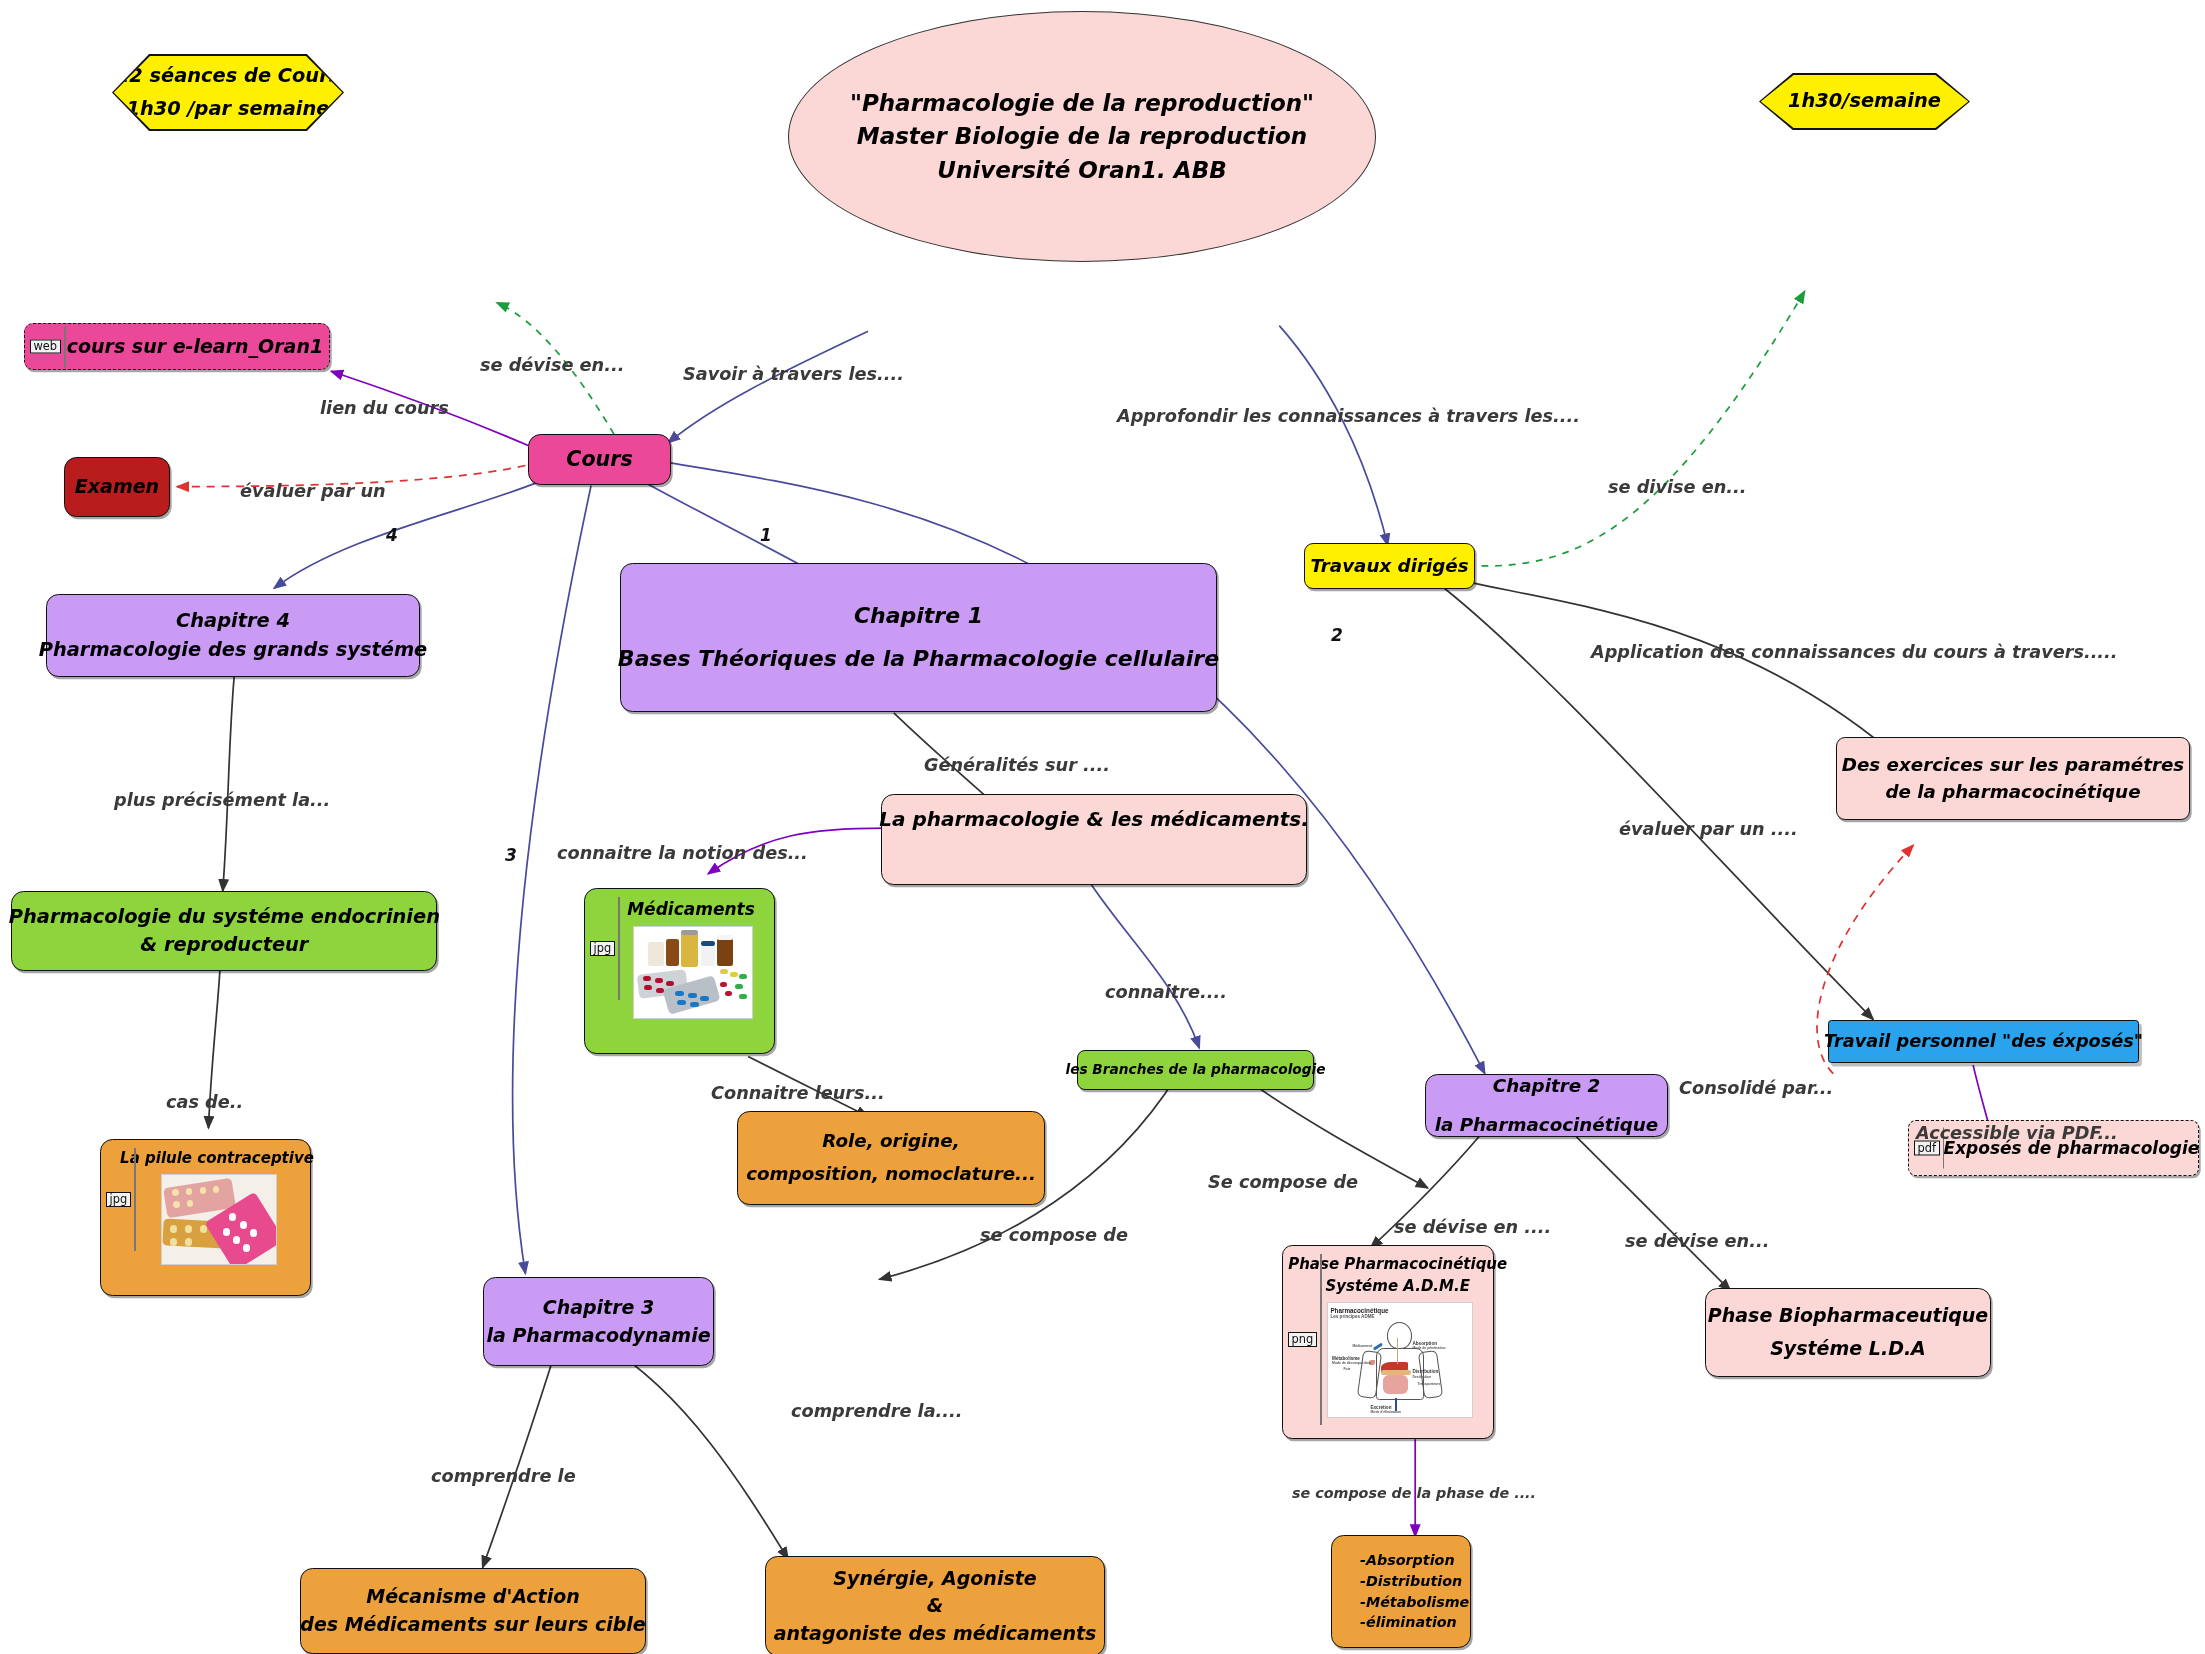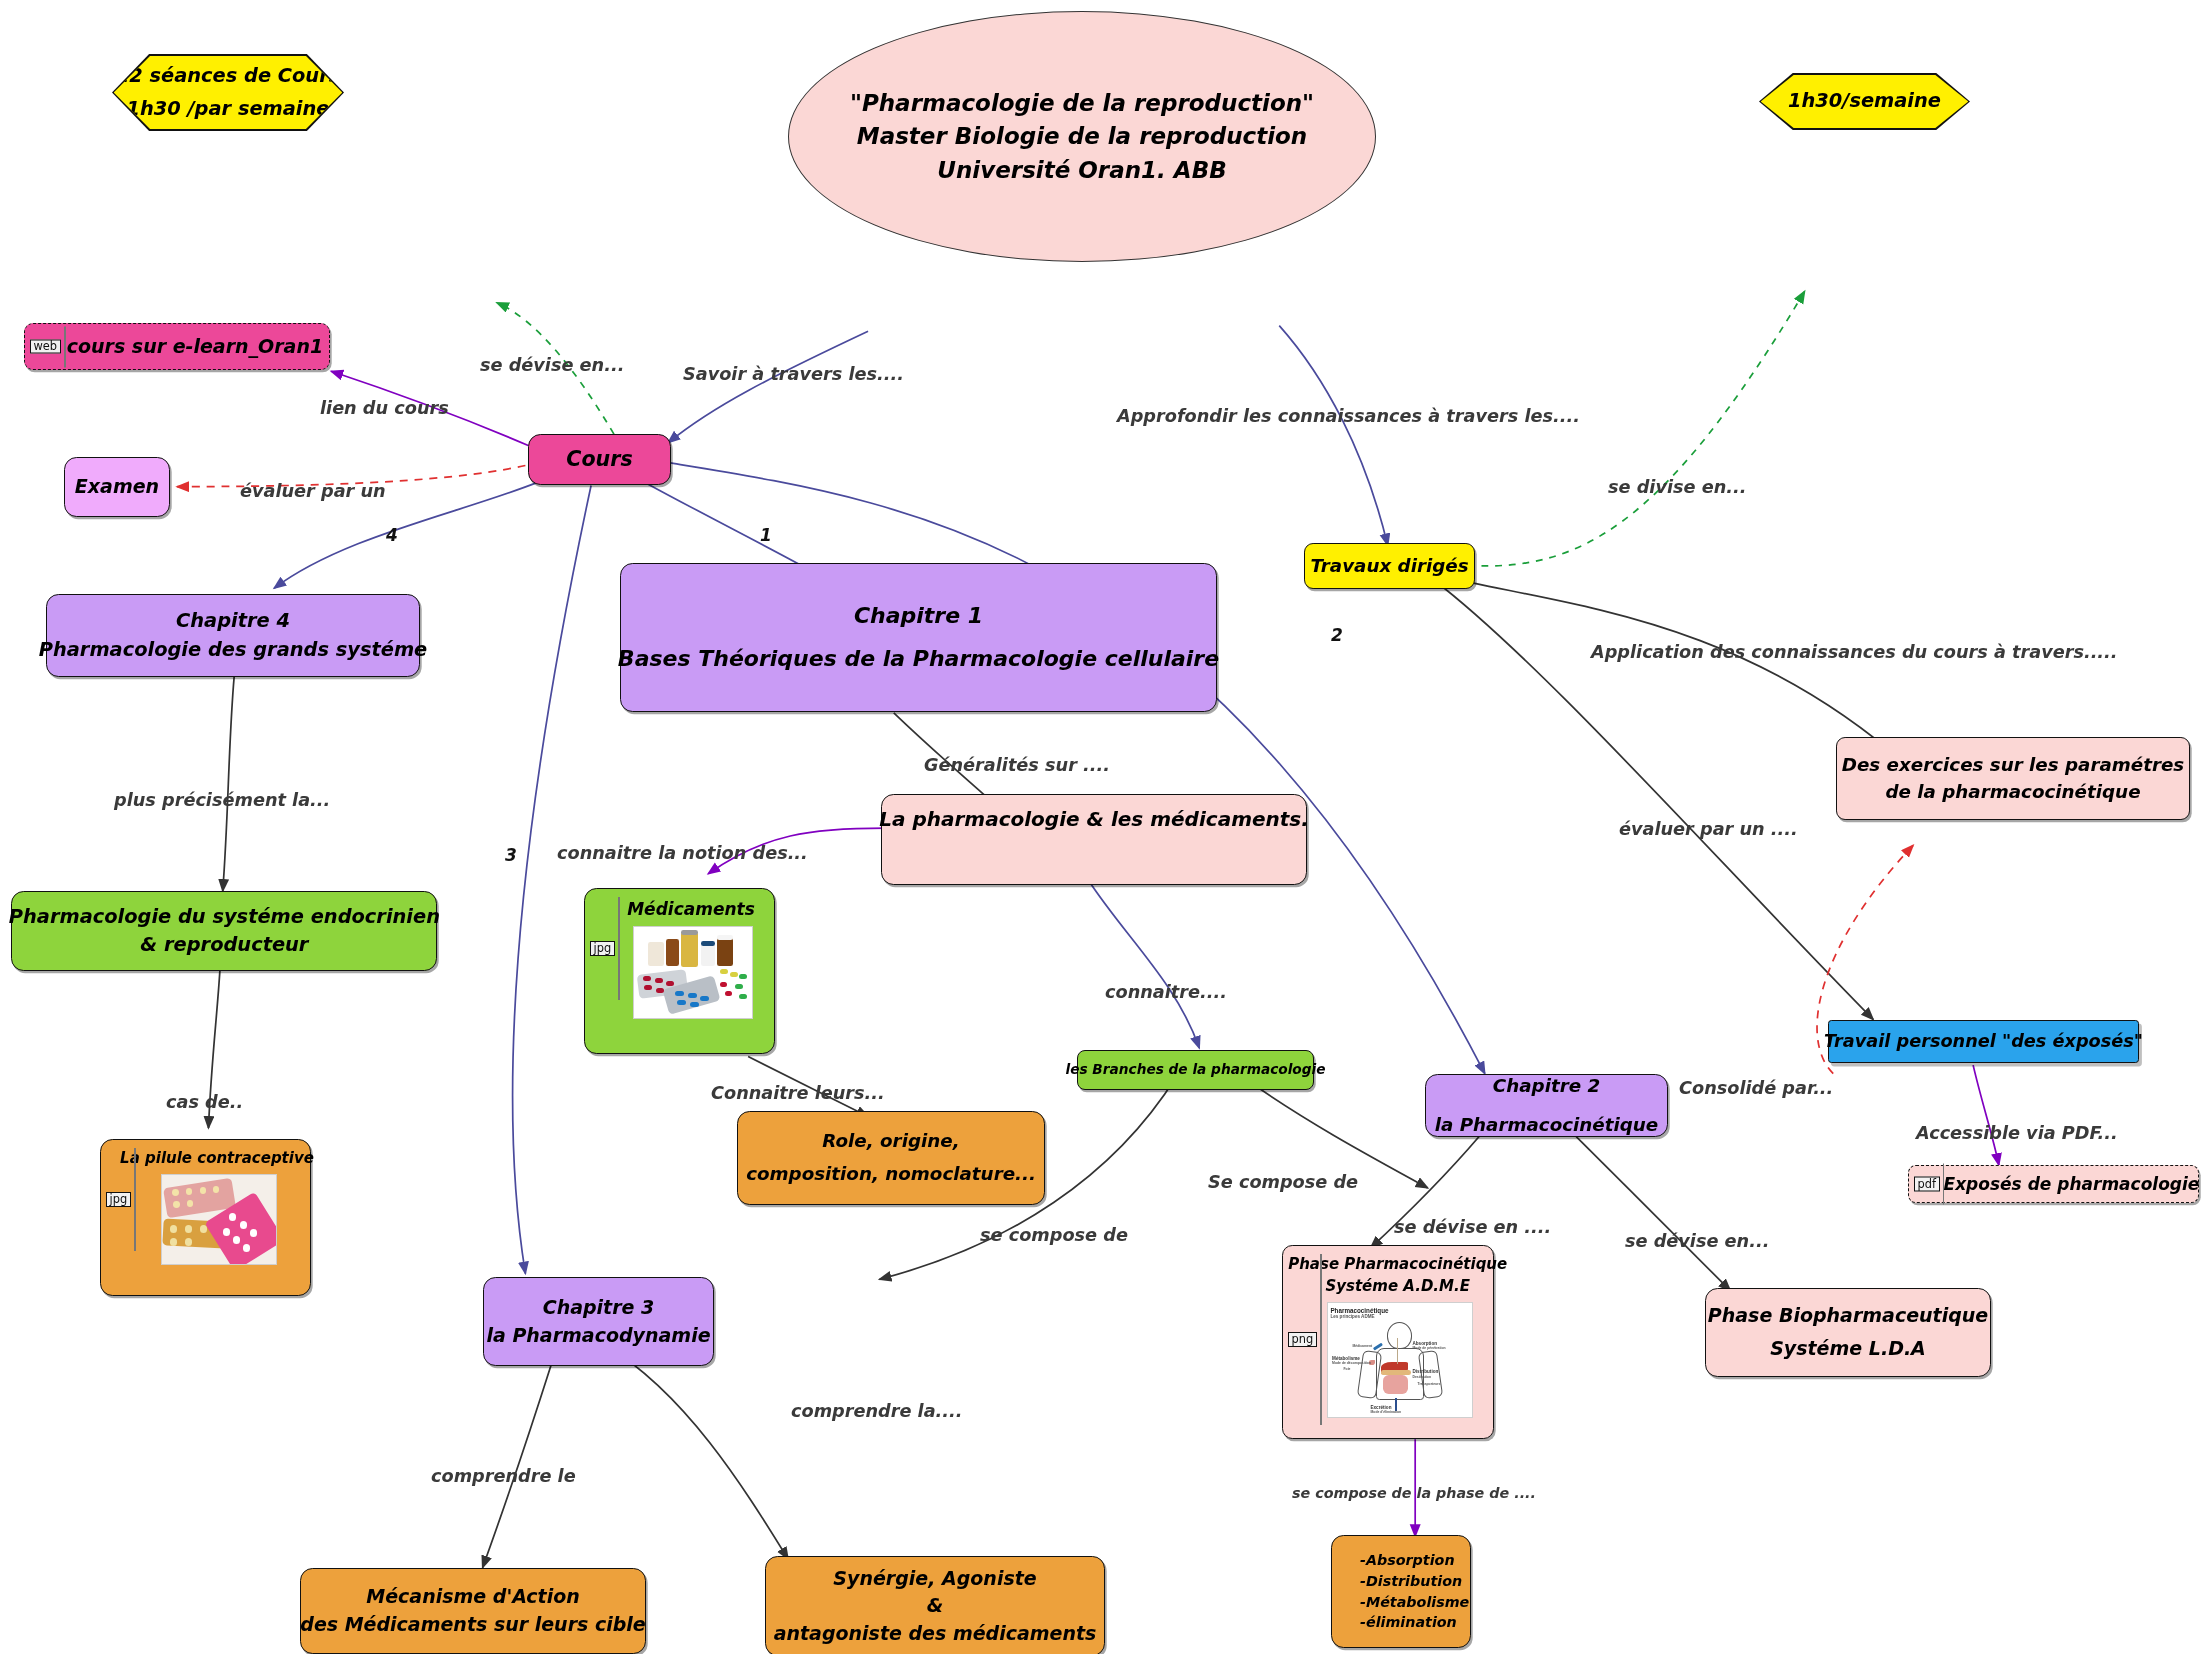--- a/index.html
+++ b/index.html
@@ -46,21 +46,21 @@
     display:flex;flex-direction:column;align-items:center;justify-content:center;
     font-weight:700;font-style:italic;color:#000;text-align:center;line-height:1.7;
   }
 
   
   .f-pink-pale{background:#fbd7d5;}
   .f-salmon{background:#ec4899;}
   .f-purple{background:#c99bf5;}
   .f-green{background:#8ed43c;}
   .f-orange{background:#eda13c;}
-  .f-blue{background:#f0abfc;}
+  .f-blue{background:#b91c1c;}
   .f-brightblue{background:#2aa3ec;}
   .f-yellow{background:#fff000;}
 
   
   .dashed{border:1.7px dashed #111;}
 
   
   .filetag{
     position:absolute;
     left:4.6px;top:50%;transform:translateY(-50%);
@@ -340,21 +340,21 @@
 
   <div class="node f-pink-pale" style="left:1836px;top:737px;width:354px;height:83px;font-size:18.3px;border-radius:9.1px;">
     <span class="ln">Des exercices sur les paramétres</span>
     <span class="ln">de la pharmacocinétique</span>
   </div>
 
   <div class="node f-brightblue" style="left:1828px;top:1020px;width:311px;height:43px;font-size:17.7px;border-radius:3.4px;box-shadow:2.9px 3.4px 0 rgba(0,0,0,.25);">
     <span class="ln">Travail personnel "des éxposés"</span>
   </div>
 
-  <div class="node dashed f-pink-pale withtag" style="left:1908px;top:1165px;width:291px;height:38px;font-size:17px;border-radius:8px;text-align:right;">
+  <div class="node dashed f-pink-pale withtag" style="left:1908px;top:1120px;width:291px;height:56px;font-size:17px;border-radius:8px;text-align:right;">
     <div class="filetag">
       <span class="badge">pdf</span>
       <span class="bar"></span>
     </div>
     <span class="ln">Exposés de pharmacologie</span>
   </div>
 
   <div class="node f-purple" style="left:1425px;top:1074px;width:243px;height:63px;font-size:18.3px;gap:12px;">
     <span class="ln">Chapitre 2</span>
     <span class="ln">la Pharmacocinétique</span>

